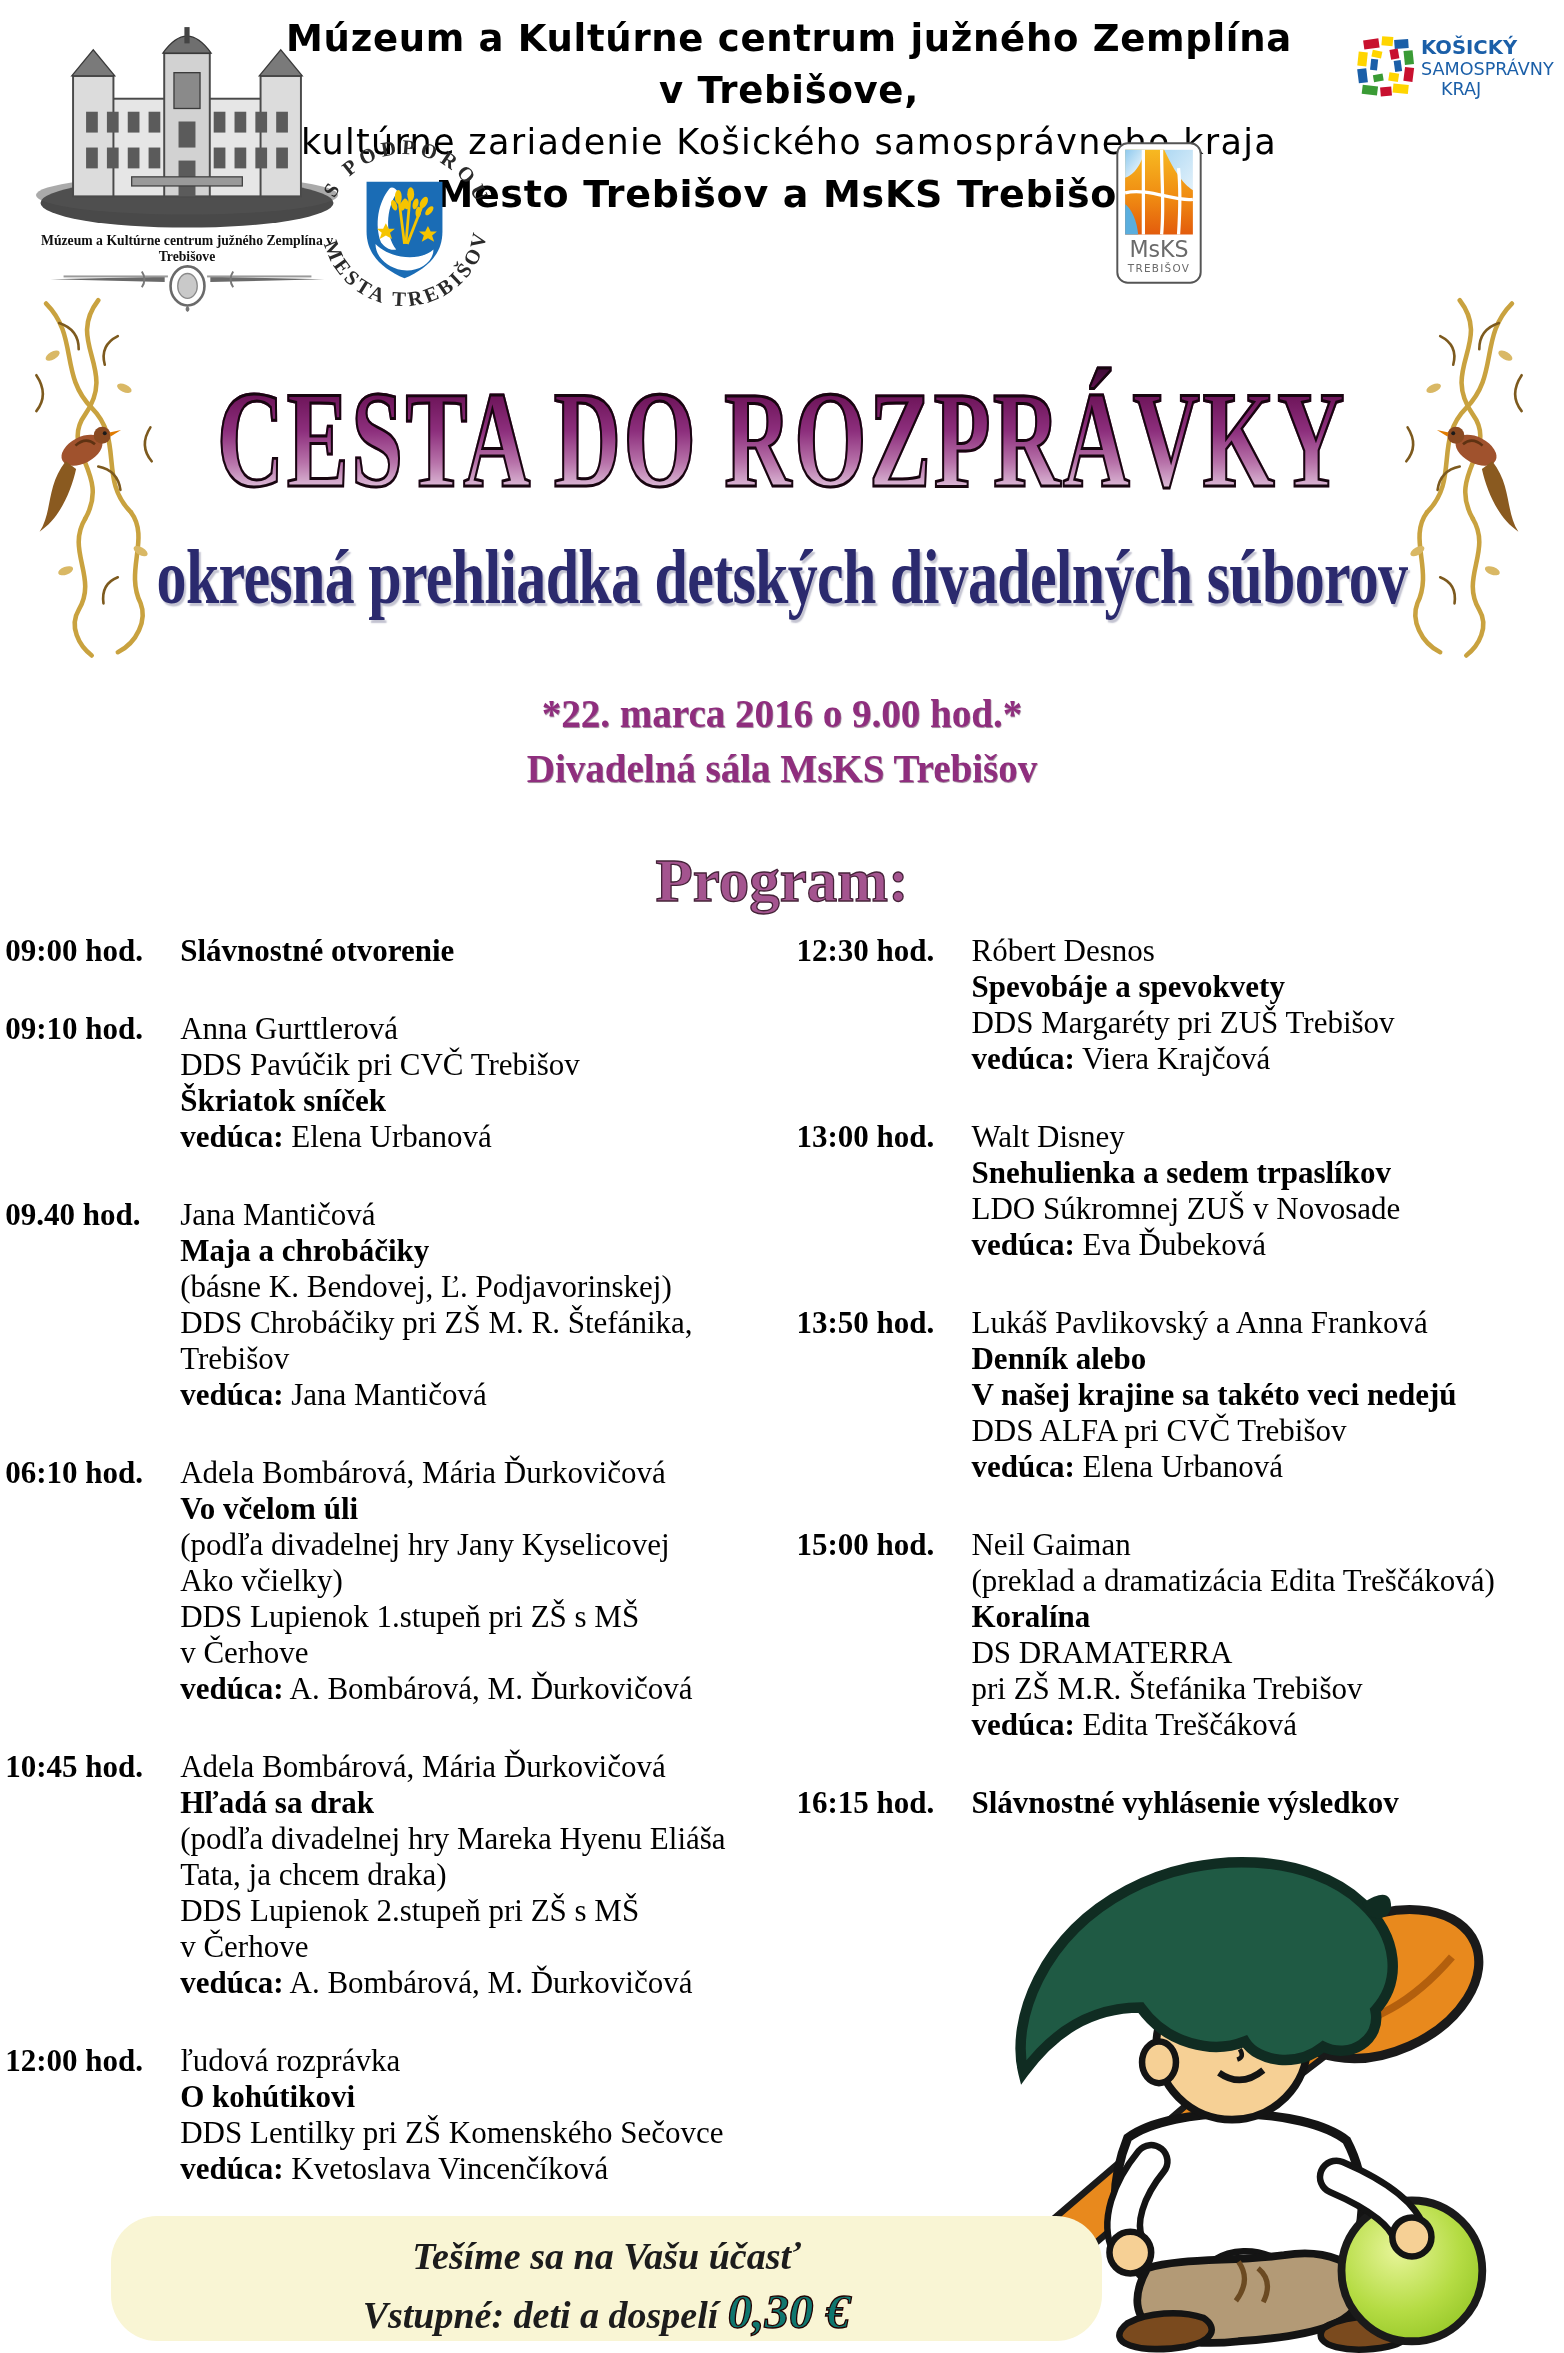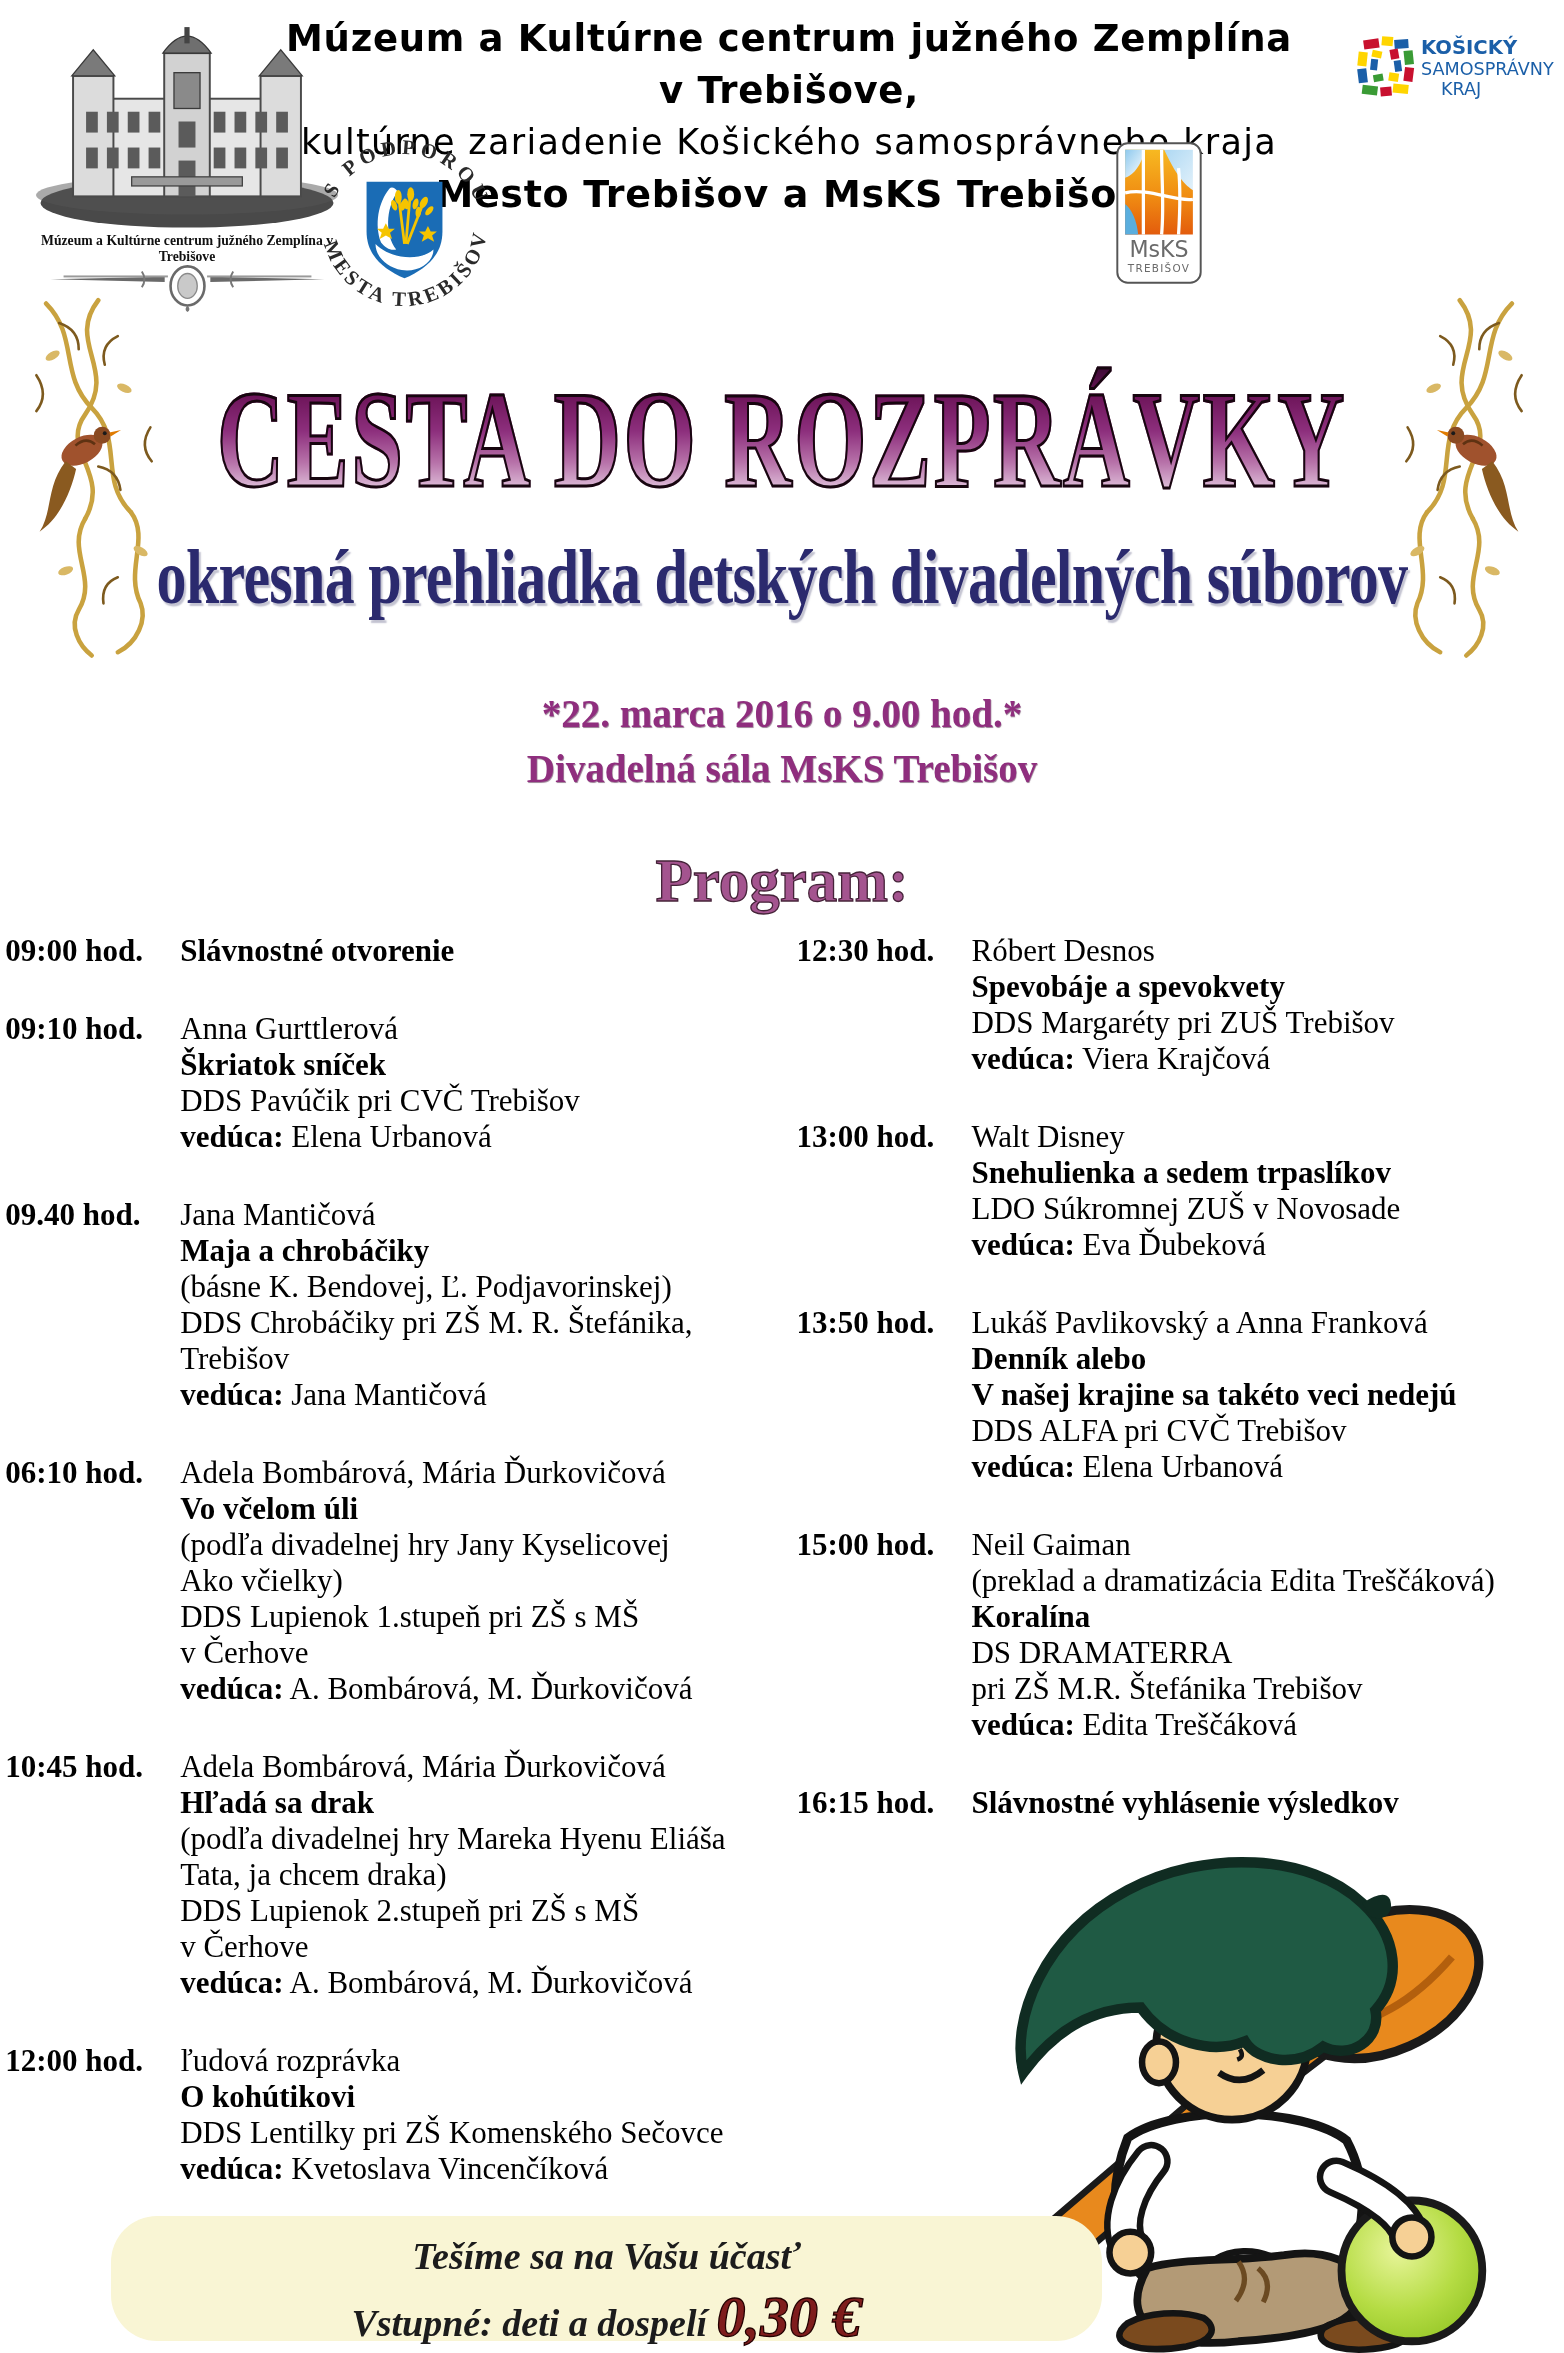--- a/index.html
+++ b/index.html
@@ -51,21 +51,21 @@
   .entry .time{width:175px;flex:none;font-weight:bold;}
   .entry .ebody{flex:1;}
   .entry .line .b{font-weight:bold;}
 
   
   .banner{position:absolute;left:111px;top:2216px;width:991px;height:125px;background:#f9f5d4;
       border-radius:46px;text-align:center;font-family:"Liberation Serif",serif;font-style:italic;
       font-weight:bold;color:#1c1c1c;}
   .banner .f1{font-size:38px;margin-top:18px;}
   .banner .f2{font-size:38px;margin-top:5.2px;}
-  .banner .price{font-size:58px;color:#7f1d1d;-webkit-text-stroke:1.3px #230000;font-style:italic;}
+  .banner .price{font-size:49px;color:#0f766e;-webkit-text-stroke:1.3px #230000;font-style:italic;}
   .boy{position:absolute;left:932px;top:1812px;}
 </style>
 </head>
 <body>
 
 <div class="page">
 
   <div class="museum-block">
     <svg width="306" height="215" viewBox="0 0 470 330">
       <rect x="0" y="0" width="470" height="330" fill="#ffffff"></rect>
@@ -289,22 +289,22 @@
         <div class="entry">
           <div class="time">09:00 hod.</div>
           <div class="ebody">
             <div class="line"><span class="b">Slávnostné otvorenie</span></div>
           </div>
         </div>
         <div class="entry">
           <div class="time">09:10 hod.</div>
           <div class="ebody">
             <div class="line">Anna Gurttlerová</div>
+            <div class="line">DDS Pavúčik pri CVČ Trebišov</div>
             <div class="line"><span class="b">Škriatok sníček</span></div>
-            <div class="line">DDS Pavúčik pri CVČ Trebišov</div>
             <div class="line"><span class="b">vedúca:</span> Elena Urbanová</div>
           </div>
         </div>
         <div class="entry">
           <div class="time">09.40 hod.</div>
           <div class="ebody">
             <div class="line">Jana Mantičová</div>
             <div class="line"><span class="b">Maja a chrobáčiky</span></div>
             <div class="line">(básne K. Bendovej, Ľ. Podjavorinskej)</div>
             <div class="line">DDS Chrobáčiky pri ZŠ M. R. Štefánika,</div>

